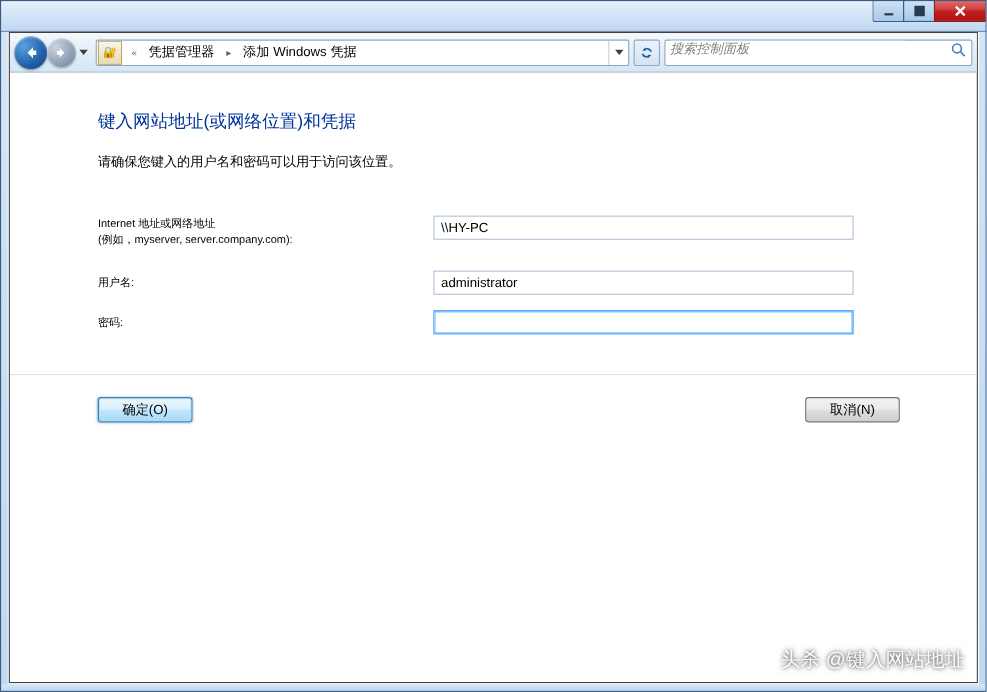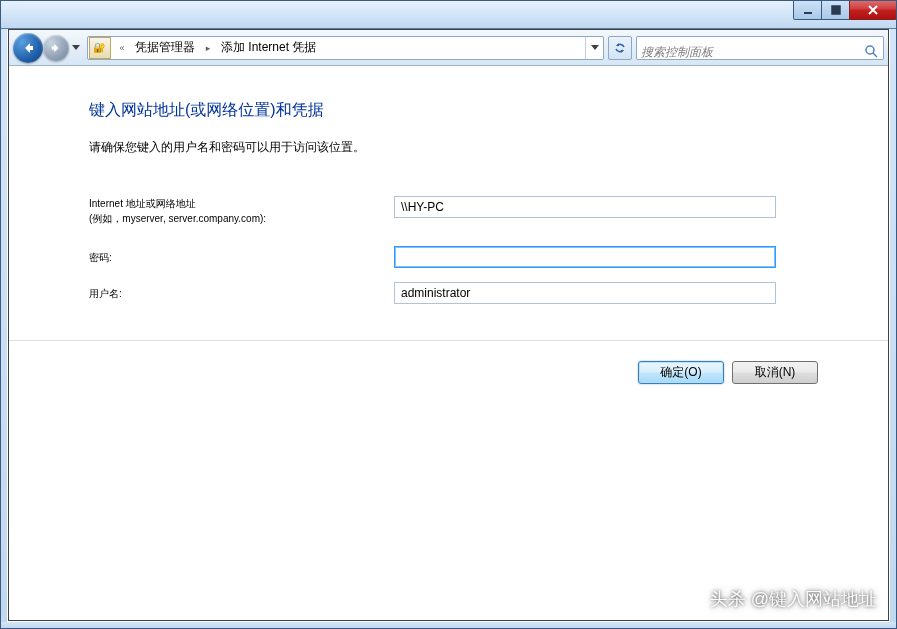--- a/index.html
+++ b/index.html
@@ -138,26 +138,26 @@
       height: 24px;
       border: 1px solid #8ca8c4;
       background: linear-gradient(to bottom, #eaf2fb, #d4e4f4);
       display: flex;
       align-items: center;
       justify-content: center;
       border-radius: 2px;
       cursor: pointer;
     }
     .searchbox {
-      width: 248px;
+      width: 280px;
       height: 24px;
       border: 1px solid #8ca8c4;
       background: #fff;
       display: flex;
-      align-items: flex-end;
+      align-items: flex-start;
       padding: 0 4px;
       border-radius: 2px;
       gap: 40px;
     }
     .searchbox input {
       flex: 1;
       border: none;
       outline: none;
       font-size: 12px;
       color: #333;
@@ -215,21 +215,21 @@
     }
     .divider {
       border: none;
       border-top: 1px solid #e0e0e0;
       margin: 36px 0 20px 0;
       margin-left: -80px;
       margin-right: -70px;
     }
     .button-row {
       display: flex;
-      justify-content: flex-end;
+      justify-content: space-between;
       gap: 8px;
       padding-right: 0;
     }
     .btn {
       min-width: 86px;
       height: 23px;
       border: 1px solid #707070;
       border-radius: 3px;
       background: linear-gradient(to bottom, #f2f2f2 0%, #ebebeb 45%, #dddddd 55%, #cfcfcf 100%);
       font-size: 12px;
@@ -321,21 +321,21 @@
         <svg width="8" height="5" viewBox="0 0 8 5">
             <path d="M0 0 L8 0 L4 5 Z" fill="#404040"></path>
           </svg>
       </div>
     </div>
     <div class="breadcrumb-bar">
       <div class="bc-icon">🔐</div>
       <div class="bc-sep">«</div>
       <div class="bc-item">凭据管理器</div>
       <div class="bc-sep">▸</div>
-      <div class="bc-item">添加 Internet 凭据</div>
+      <div class="bc-item">添加 Windows 凭据</div>
       <div class="bc-dd">
         <svg width="8" height="5" viewBox="0 0 8 5">
             <path d="M0 0 L8 0 L4 5 Z" fill="#404040"></path>
           </svg>
       </div>
     </div>
     <div class="refresh-btn">
       <svg width="14" height="14" viewBox="0 0 14 14">
           <path d="M6 2 L6 5 L3 5 Z M8 12 L8 9 L11 9 Z" fill="#2060a8"></path>
           <path d="M4 5 A4 4 0 0 1 11 6 M10 9 A4 4 0 0 1 3 8" stroke="#2060a8" stroke-width="1.5" fill="none"></path>
@@ -360,33 +360,33 @@
       <div class="form-label">
         <span>Internet 地址或网络地址</span>
         <span class="sub">(例如，myserver, server.company.com):</span>
       </div>
       <div class="form-input-wrap">
         <input class="text-input" type="text" value="\\HY-PC" style="">
       </div>
     </div>
 
     <div class="form-row">
+      <div class="form-label">用户名:</div>
+      <div class="form-input-wrap">
+        <input class="text-input" type="text" value="administrator" style="">
+      </div>
+    </div>
+
+    <div class="form-row">
       <div class="form-label">密码:</div>
       <div class="form-input-wrap">
         <input class="text-input" type="password" style="border-color: rgb(51, 153, 255); box-shadow: rgb(128, 192, 255) 0px 0px 0px 1px inset;" value="">
       </div>
     </div>
 
-    <div class="form-row">
-      <div class="form-label">用户名:</div>
-      <div class="form-input-wrap">
-        <input class="text-input" type="text" value="administrator" style="">
-      </div>
-    </div>
-
     <hr class="divider">
 
     <div class="button-row">
       <button class="btn primary">确定(O)</button>
       <button class="btn">取消(N)</button>
     </div>
   </div>
 </div>
 
 <div class="window-border"></div>

